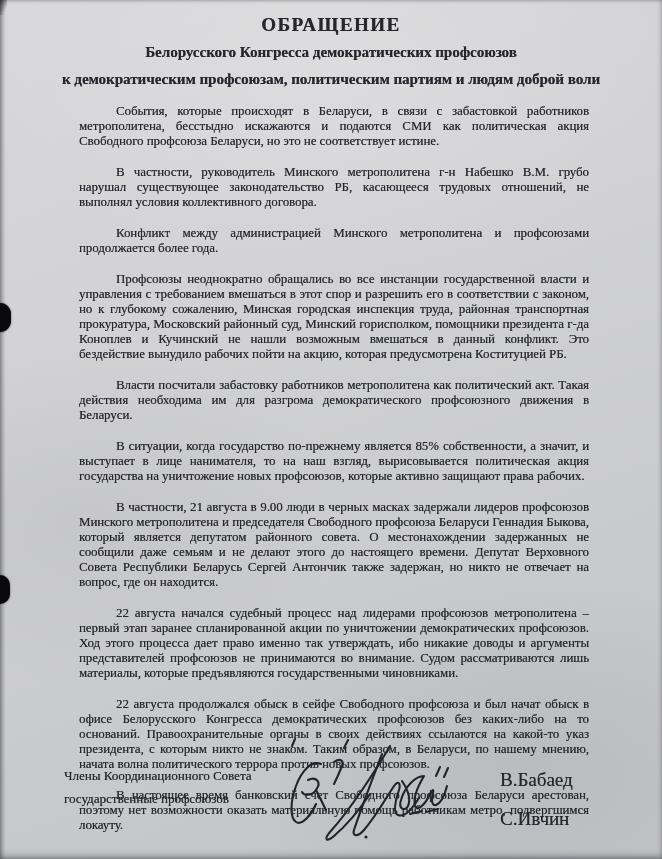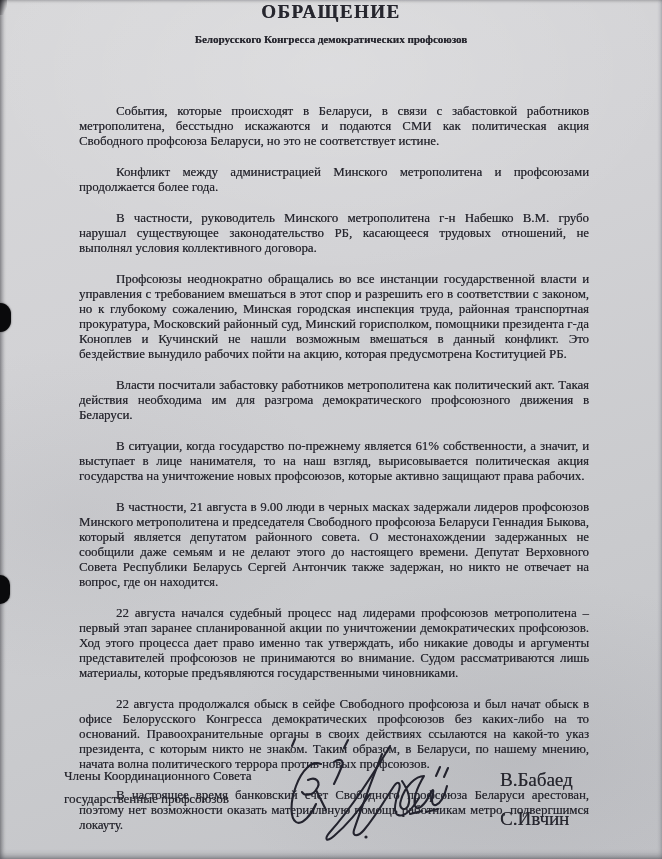--- a/index.html
+++ b/index.html
@@ -36,29 +36,29 @@
   }
   .binder-mark {
     position: absolute; left: 0; width: 11px; height: 29px; z-index: 6;
     background: var(--binder, #0a0a0c);
     border-radius: 0 15px 15px 0;
     box-shadow: 0 0 2px rgba(0,0,0,.6);
   }
   .binder-mark.top { top: 303px; }
   .binder-mark.bottom { top: 575px; width: 10px; }
 
-  .doc-head { position: absolute; left: 0; right: 0; top: 1px; text-align: center; z-index: 2; }
+  .doc-head { position: absolute; left: 0; right: 0; top: 14px; text-align: center; z-index: 2; }
   .doc-title {
     margin: 0;
     font-size: 19px; font-weight: bold; letter-spacing: 1.5px;
     text-shadow: 0.3px 0 0.4px rgba(38,38,46,.75);
   }
   .doc-sub {
     margin: 0; padding-top: 5px;
-    font-size: 11px; font-weight: bold; line-height: 22px;
+    font-size: 15px; font-weight: bold; line-height: 22px;
     text-shadow: 0.25px 0 0.35px rgba(38,38,46,.7);
   }
   .doc-body {
     position: absolute; left: 63px; top: 88px; width: 542px; z-index: 2;
     font-size: 12.8px; line-height: 15px;
     text-align: justify;
     text-shadow: 0.25px 0 0.3px rgba(38,38,46,.65);
   }
   .doc-body p { margin: 16px; text-indent: 37px; }
 
@@ -83,29 +83,30 @@
 
 <div class="page">
   <div class="mottle"></div>
   <div class="corner-smudge"></div>
   <div class="binder-mark top"></div>
   <div class="binder-mark bottom"></div>
 
   <div class="doc-head">
     <h1 class="doc-title">ОБРАЩЕНИЕ</h1>
     <div class="doc-sub">Белорусского Конгресса демократических профсоюзов</div>
+    <div class="doc-sub">к демократическим профсоюзам,  политическим партиям и людям доброй воли</div>
   </div>
 
   <div class="doc-body">
       <p>События, которые происходят в Беларуси, в связи с забастовкой работников метрополитена, бесстыдно искажаются и подаются СМИ как политическая акция Свободного профсоюза Беларуси, но это не соответствует истине.</p>
+      <p>В частности, руководитель Минского метрополитена г-н Набешко В.М. грубо нарушал существующее законодательство РБ, касающееся трудовых отношений, не выполнял условия коллективного договора.</p>
       <p>Конфликт между администрацией Минского метрополитена и профсоюзами продолжается более года.</p>
-      <p>В частности, руководитель Минского метрополитена г-н Набешко В.М. грубо нарушал существующее законодательство РБ, касающееся трудовых отношений, не выполнял условия коллективного договора.</p>
       <p>Профсоюзы неоднократно обращались во все инстанции государственной власти и управления с требованием вмешаться в этот спор и разрешить его в соответствии с законом, но к глубокому сожалению, Минская городская инспекция труда, районная транспортная прокуратура, Московский районный суд, Минский горисполком, помощники президента г-да Коноплев и Кучинский не нашли возможным вмешаться в данный конфликт. Это бездействие вынудило рабочих пойти на акцию, которая предусмотрена Коституцией РБ.</p>
       <p>Власти посчитали забастовку работников метрополитена как политический акт. Такая действия необходима им для разгрома демократического профсоюзного движения в Беларуси.</p>
-      <p>В ситуации, когда государство по-прежнему является 61% собственности, а значит, и выступает в лице нанимателя, то на наш взгляд, вырисовывается политическая акция государства на уничтожение новых профсоюзов, которые активно защищают права рабочих.</p>
+      <p>В ситуации, когда государство по-прежнему является 85% собственности, а значит, и выступает в лице нанимателя, то на наш взгляд, вырисовывается политическая акция государства на уничтожение новых профсоюзов, которые активно защищают права рабочих.</p>
       <p>В частности, 21 августа в 9.00 люди в черных масках задержали лидеров профсоюзов Минского метрополитена и председателя Свободного профсоюза Беларуси Геннадия Быкова, который является депутатом районного совета. О местонахождении задержанных не сообщили даже семьям и не делают этого до настоящего времени. Депутат Верховного Совета Республики Беларусь Сергей Антончик также задержан, но никто не отвечает на вопрос, где он находится.</p>
       <p>22 августа начался судебный процесс над лидерами профсоюзов метрополитена – первый этап заранее спланированной акции по уничтожении демократических профсоюзов. Ход этого процесса дает право именно так утверждать, ибо никакие доводы и аргументы представителей профсоюзов не принимаются во внимание. Судом рассматриваются лишь материалы, которые предъявляются государственными чиновниками.</p>
       <p>22 августа продолжался обыск в сейфе Свободного профсоюза и был начат обыск в офисе Белорусского Конгресса демократических профсоюзов без каких-либо на то оснований. Правоохранительные органы в своих действиях ссылаются на какой-то указ президента, с которым никто не знаком. Таким образом, в Беларуси, по нашему мнению, начата волна политического террора против новых профсоюзов.</p>
       <p>В настоящее время банковский счет Свободного профсоюза Беларуси арестован, поэтому нет возможности оказать материальную помощь работникам метро, подвергшимся локауту.</p>
     </div>
 
   <div class="footer-org">
       <div>Члены Координационного Совета</div>
       <div>государственные профсоюзов</div>
     </div>

